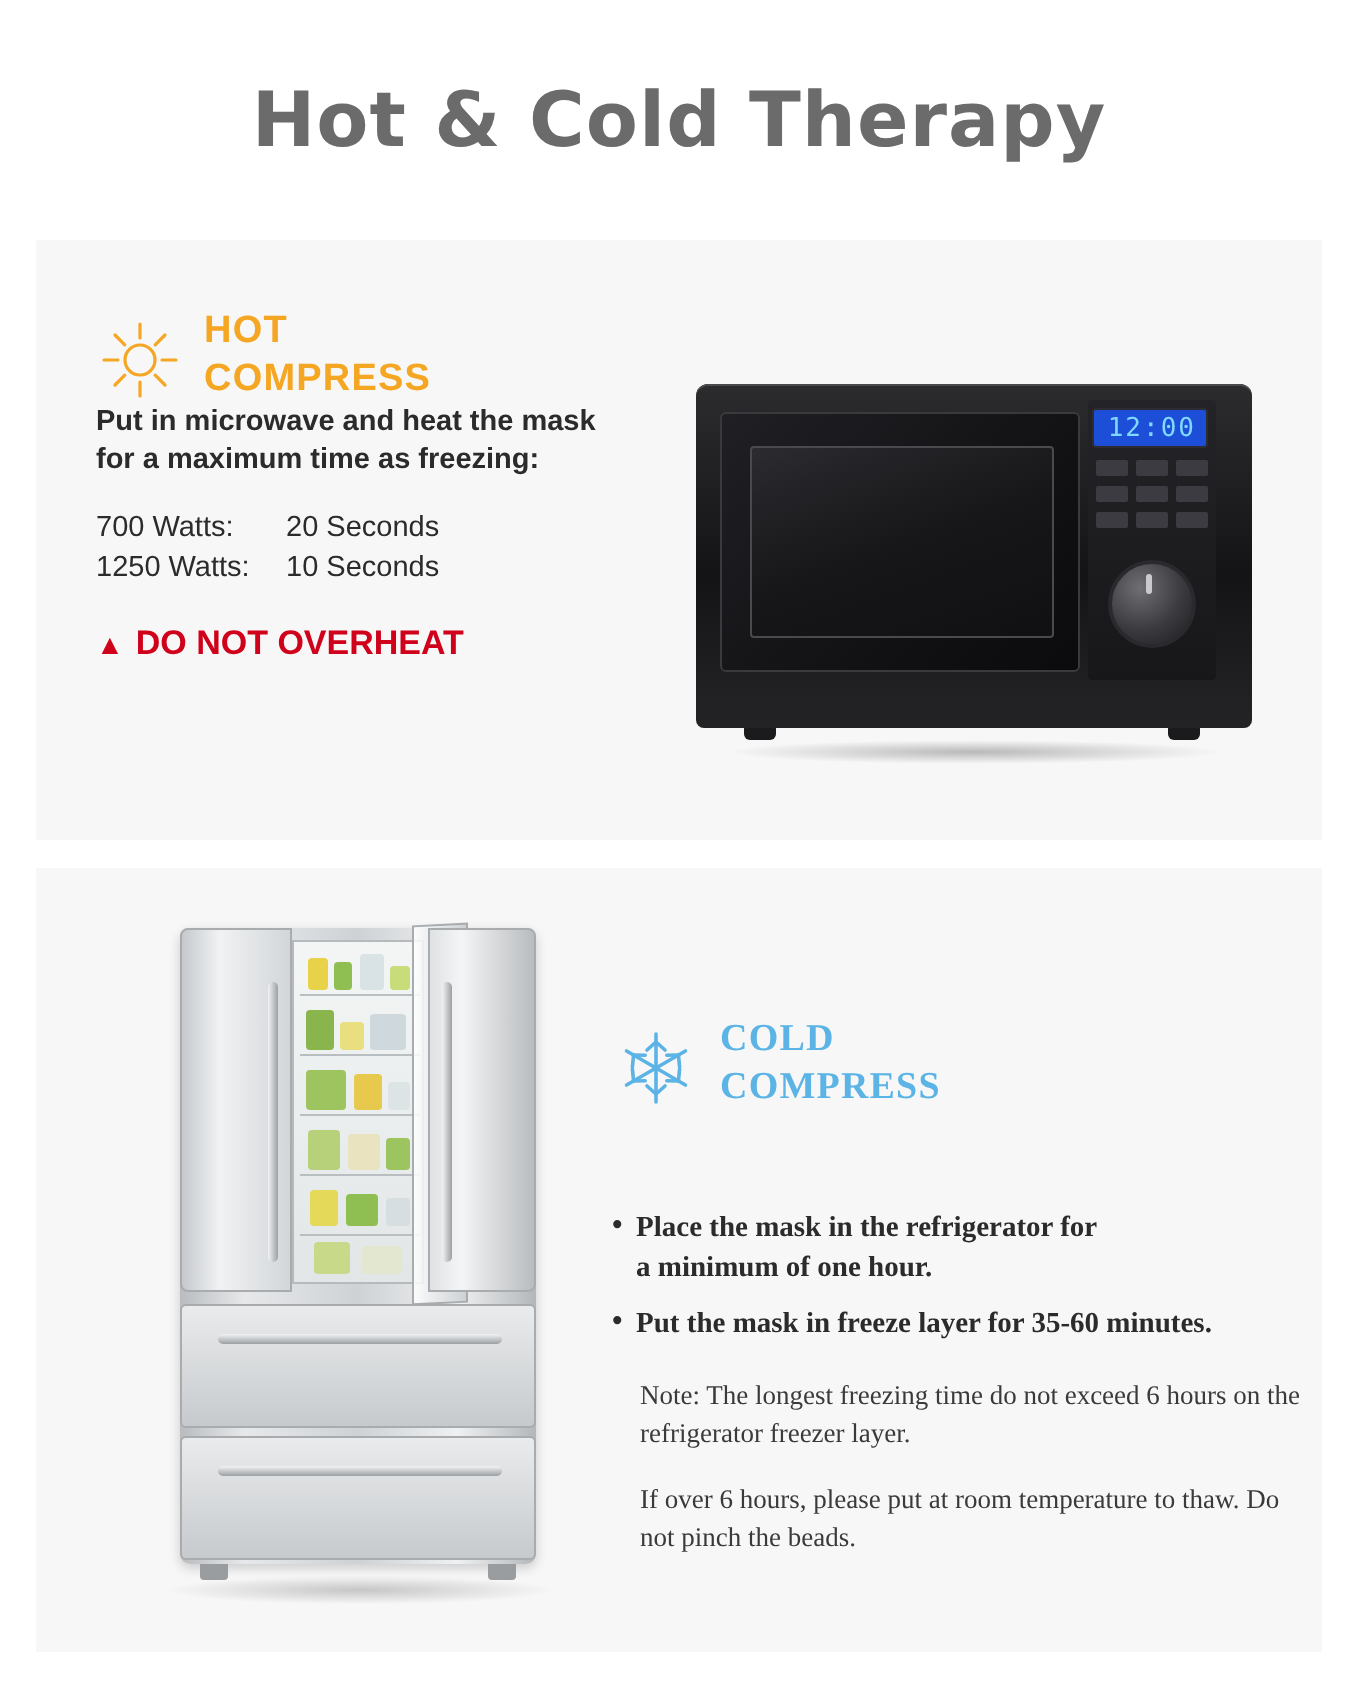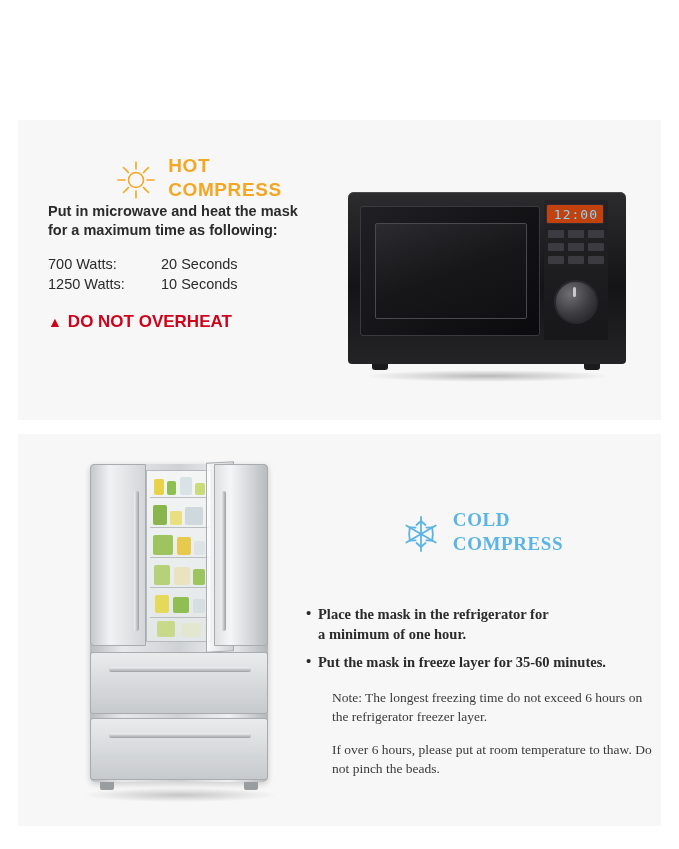--- a/index.html
+++ b/index.html
@@ -53,21 +53,20 @@
   
   .hot-left {
     position: absolute;
     left: 30px;
     top: 34px;
     width: 300px;
   }
   .head-row {
     display: flex;
     align-items: flex-start;
-    justify-content: center;
   }
   .head-icon {
     width: 44px;
     height: 44px;
     flex: 0 0 44px;
     margin-right: 10px;
     margin-top: 4px;
   }
   .head-text {
     font-size: 19px;
@@ -85,21 +84,20 @@
     color: #2b2b2b;
   }
   .watt-list {
     margin-top: 14px;
     font-size: 14.5px;
     line-height: 20px;
     color: #2b2b2b;
   }
   .watt-row {
     display: flex;
-    gap: 18px;
   }
   .watt-label {
     width: 95px;
     flex: 0 0 95px;
   }
   .warn {
     margin-top: 18px;
     color: #d0021b;
     font-size: 17px;
     font-weight: bold;
@@ -158,21 +156,21 @@
     height: 140px;
     background: linear-gradient(180deg, #242428 0%, #171719 100%);
     border-radius: 2px;
   }
   .mw-display {
     position: absolute;
     left: 208px;
     top: 20px;
     width: 58px;
     height: 20px;
-    background: #c2410c;
+    background: #1d4ed8;
     border: 1px solid #2c2c32;
     border-radius: 2px;
     color: #7fd8ff;
     font-family: "DejaVu Sans Mono", monospace;
     font-size: 13px;
     text-align: right;
     line-height: 20px;
     padding-right: 5px;
     box-sizing: border-box;
     letter-spacing: 1px;
@@ -252,21 +250,21 @@
     display: flex;
     margin-bottom: 8px;
   }
   .bullet-dot {
     flex: 0 0 12px;
     font-size: 15px;
     line-height: 19px;
   }
   .note {
     margin-top: 16px;
-    margin-left: 26px;
+    margin-left: 14px;
     font-size: 13.5px;
     line-height: 19px;
     color: #3a3a3a;
   }
   .note + .note { margin-top: 14px; }
 
   
   .fridge {
     position: absolute;
     left: 50px;
@@ -381,20 +379,21 @@
     width: 192px;
     height: 14px;
     background: radial-gradient(ellipse at center, rgba(0,0,0,0.20) 0%, rgba(0,0,0,0) 72%);
   }
 </style>
 </head>
 <body>
 
 <div class="page">
 
+  <div class="title">Hot &amp; Cold Therapy</div>
 
   <div class="panel panel-hot">
 
     <div class="hot-left">
       <div class="head-row">
         <span class="head-icon">
           <svg viewBox="0 0 44 44" width="44" height="44">
             <g stroke="#f5a623" stroke-width="1.6" stroke-linecap="round">
               <circle cx="22" cy="22" r="7.5" fill="none"></circle>
               <line x1="22" y1="4" x2="22" y2="11"></line>
@@ -409,21 +408,21 @@
           </svg>
         </span>
         <span class="head-text head-hot">
           <span>HOT</span><br>
           <span>COMPRESS</span>
         </span>
       </div>
 
       <div class="body-text">
         <div>Put in microwave and heat the mask</div>
-        <div>for a maximum time as following:</div>
+        <div>for a maximum time as freezing:</div>
       </div>
 
       <div class="watt-list">
         <div class="watt-row">
           <span class="watt-label">700 Watts:</span>
           <span>20 Seconds</span>
         </div>
         <div class="watt-row">
           <span class="watt-label">1250 Watts:</span>
           <span>10 Seconds</span>

